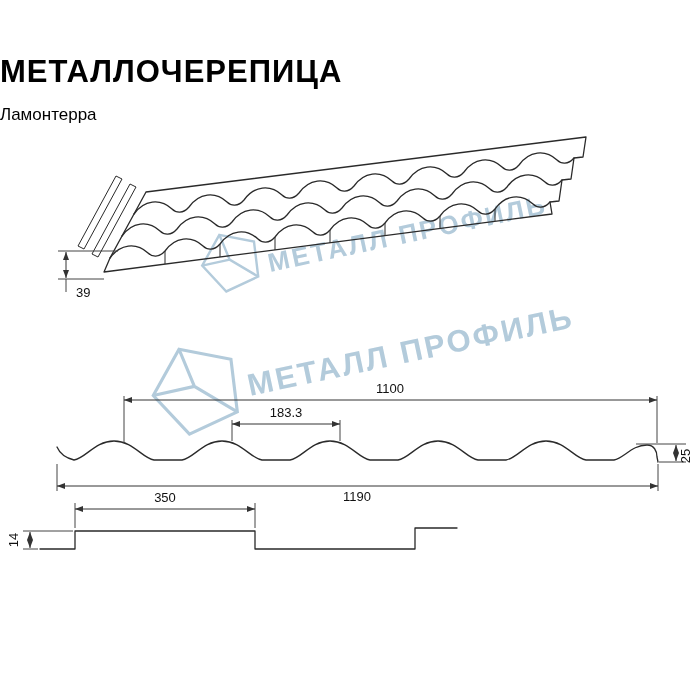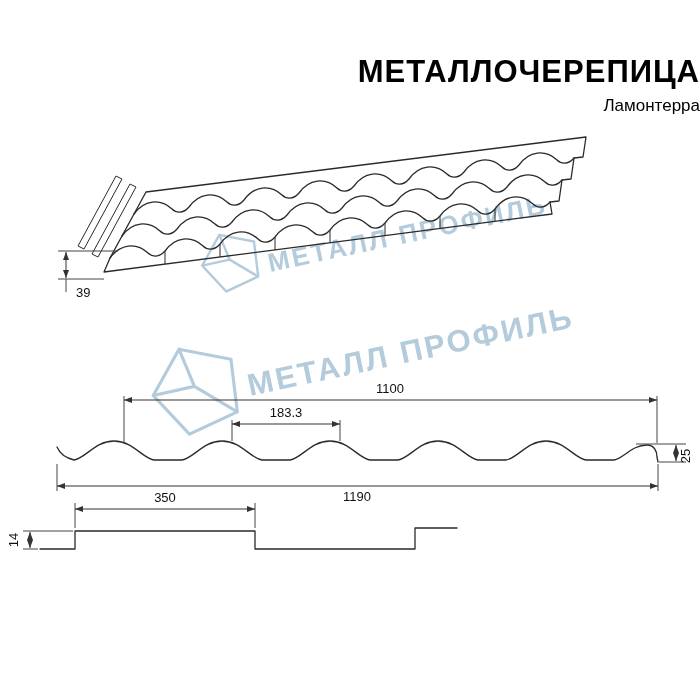--- a/index.html
+++ b/index.html
@@ -1,22 +1,22 @@
 <!DOCTYPE html>
 <html><head>
 <meta charset="utf-8">
 <style>
   html,body{margin:0;padding:0;background:#fff;}
   .canvas{
     position:relative;width:700px;height:700px;background:#ffffff;overflow:hidden;
     font-family:"Liberation Sans","DejaVu Sans",sans-serif;
   }
-  .title-block{position:absolute;top:56px;left:0;width:100%;text-align:right;color:#000;}
+  .title-block{position:absolute;top:56px;left:0;width:100%;text-align:left;color:#000;}
   .title{font-size:31px;font-weight:700;letter-spacing:1px;line-height:1.05;}
-  .subtitle{font-size:17px;margin-top:7px;}
+  .subtitle{font-size:17px;margin-top:16px;}
   svg.diagram{position:absolute;left:0;top:0;}
   .draw{stroke:#2a2a2a;stroke-width:1.3;fill:none;stroke-linejoin:round;stroke-linecap:round;}
   .thin{stroke:#2a2a2a;stroke-width:1;fill:none;}
   .ext{stroke:#444;stroke-width:1;fill:none;}
   .dim{stroke:#333;stroke-width:1;fill:none;}
   .dimtxt{font-size:13px;fill:#111;}
   .wm-text{font-weight:700;letter-spacing:2.5px;}
 </style>
 </head>
 <body>

